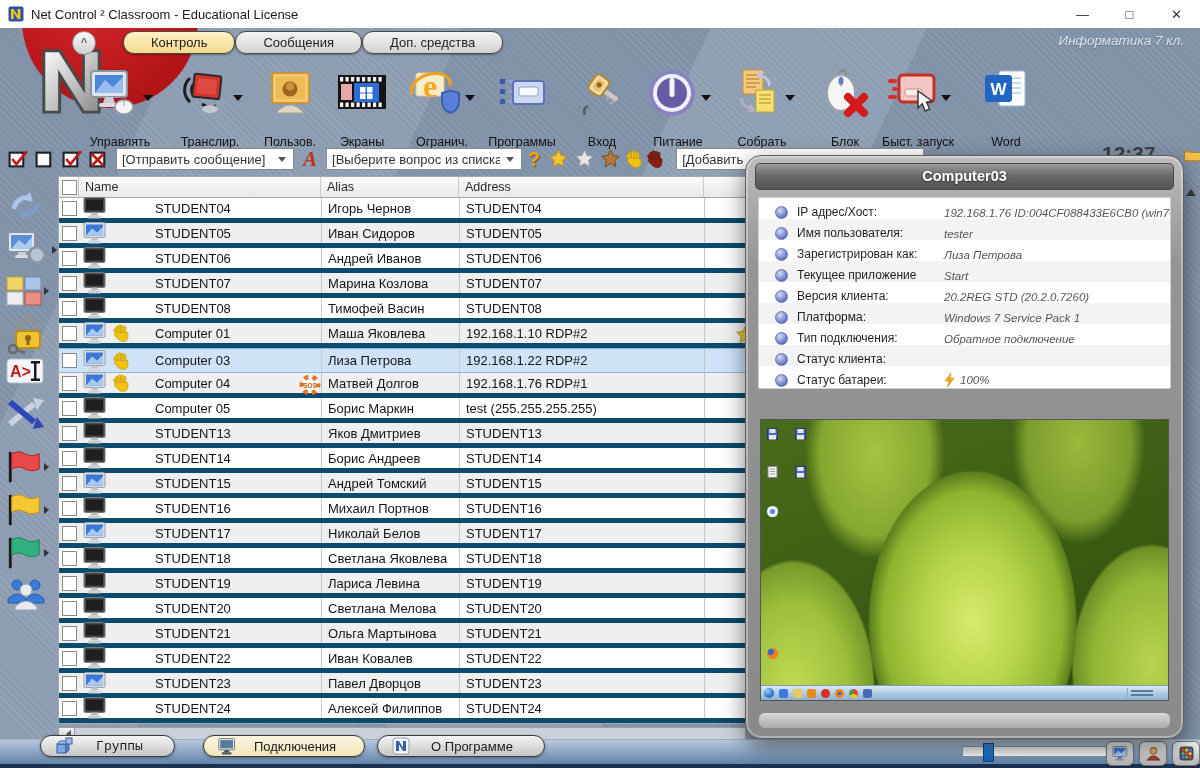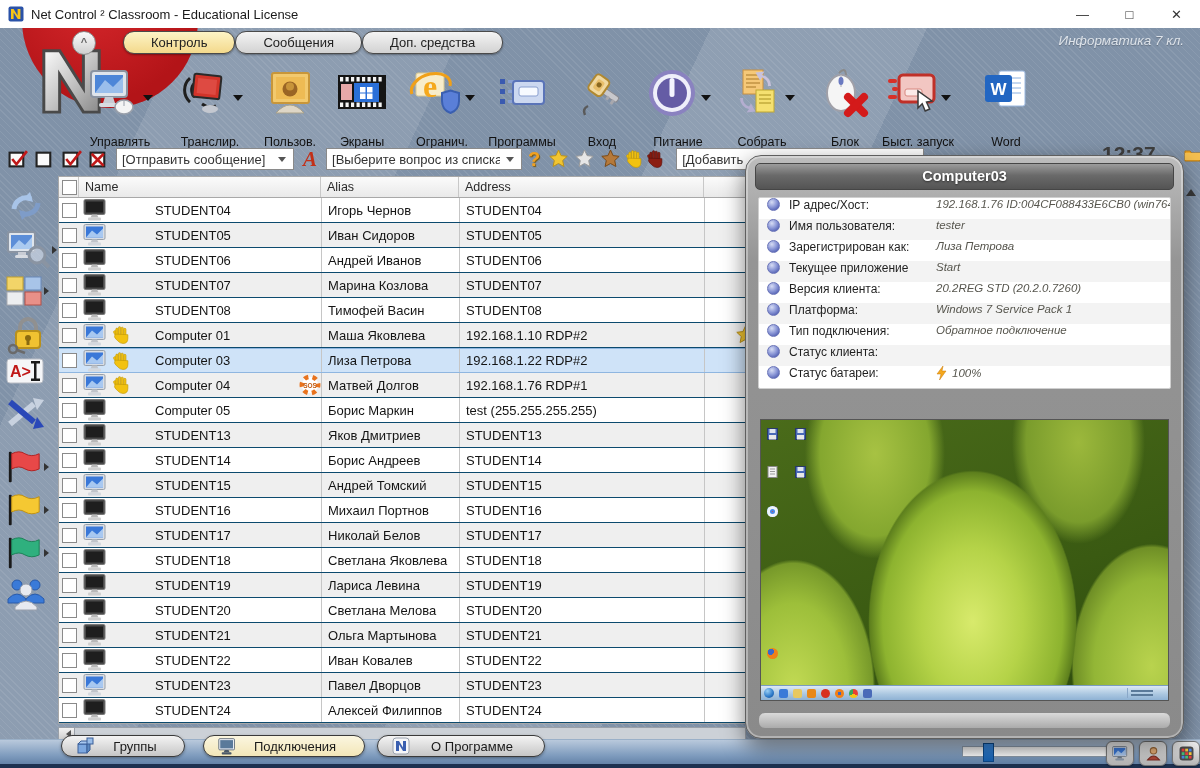--- a/index.html
+++ b/index.html
@@ -70,21 +70,21 @@
   #grid{position:absolute;left:58px;top:148px;width:688px;z-index:3;background:#fff;
         border:1px solid #a8a8a8;box-sizing:border-box}
   .gh{display:flex;height:20px;background:linear-gradient(#fbfbfb,#e9e9e9);
       border-bottom:1px solid #a8a8a8;font-size:12.5px;color:#2a2a2a;align-items:center}
   .gh .hc{border-right:1px solid #c8c8c8;height:100%;display:flex;align-items:center;
           padding-left:6px;box-sizing:border-box;cursor:pointer}
   .hcb{width:13px;height:13px;border:1px solid #8a8a8a;background:#fff;margin-left:3px}
   .c0{width:20px;flex:none}.c1{width:242px;flex:none}.c2{width:138px;flex:none}
   .c3{width:245px;flex:none}.c4{flex:1;border-right:none!important}
   .row{display:flex;height:25px;align-items:center;font-size:13px;color:#141414;background:#fff;
-       border-bottom:1px solid #0c4a6e;position:relative;box-sizing:border-box;cursor:pointer}
+       border-bottom:5px solid #0c4a6e;position:relative;box-sizing:border-box;cursor:pointer}
   .row.alt{background:#efefef}
   .row.selected{background:#cfe3f8;border-top:1px solid #8fb6e0;border-bottom:1px solid #8fb6e0}
   .cell{height:100%;display:flex;align-items:center;box-sizing:border-box}
   .cell.c2,.cell.c3,.cell.c4{border-left:1px solid #c6c6c6;padding-left:6px}
   .cb{width:13px;height:13px;border:1px solid #8a8a8a;background:#fff;margin:0 auto;cursor:pointer}
   .pcic{margin-left:4px;flex:none}
   .handslot{width:20px;margin-left:6px;flex:none;display:flex;align-items:center}
   .rname{margin-left:22px;white-space:nowrap}
   .sosbadge{position:absolute;left:240px;top:1px}
   .rowstar{position:absolute;left:676px;top:2px}
@@ -99,21 +99,21 @@
   
   .popup{position:absolute;left:745px;top:127px;width:437px;height:582px;z-index:50;border-radius:16px;
          background:linear-gradient(#bdbdbd,#959595 18%,#8a8a8a);border:1px solid #5f5f5f;
          box-shadow:0 8px 22px rgba(0,0,0,.5), inset 0 0 0 2px rgba(255,255,255,.35)}
   .ptitle{position:absolute;left:9px;right:9px;top:7px;height:25px;border-radius:5px;cursor:move;
           background:linear-gradient(#9c9c9c,#6a6a6a 45%,#545454);border:1px solid #464646;
           color:#fff;font-weight:bold;font-size:14.5px;text-align:center;line-height:24px;
           text-shadow:0 1px 2px rgba(0,0,0,.5)}
   .pdetails{position:absolute;left:12px;right:12px;top:41px;height:190px;background:#fff;
             border:1px solid #cfcfcf;border-radius:2px;overflow:hidden}
-  .drow{display:flex;align-items:flex-start;height:21px;padding-left:8px}
+  .drow{display:flex;align-items:flex-end;height:21px;padding-left:16px}
   .drow:nth-child(even){background:#f3f3f3}
   .orb{width:13px;height:13px;border-radius:50%;flex:none;margin-right:9px;
        background:radial-gradient(circle at 35% 30%, #d6dcf4, #8e9ad8 45%, #5a68b8 78%, #414fa2);
        border:1px solid #6a74b8;box-sizing:border-box}
   .dlabel{width:147px;font-size:12px;color:#1f1f1f;flex:none}
   .dvalue{font-size:11.5px;font-style:italic;color:#57564e;display:flex;align-items:center;gap:4px;
           white-space:nowrap}
   .pthumb{position:absolute;left:14px;top:263px;width:407px;height:280px;border:1px solid #555;
           overflow:hidden;cursor:pointer;
           background-color:#33550f;
@@ -1240,21 +1240,21 @@
   <span class="folder-mini icon">
       <svg width="17" height="14" viewBox="0 0 17 14">
         <path d="M1 3 l5 0 1.5 2 8.5 0 0 8 -15 0 z" fill="#f0a828" stroke="#b87a10"></path>
         <path d="M1 5 h15 v7 h-15 z" fill="#f5c050"></path>
       </svg>
     </span>
   <div class="chev-up"></div>
 
   <div class="bottombar"></div>
   <div id="bottom-tabs">
-      <div class="btab" style="left: 61px; width: 124px;">
+      <div class="btab" style="left: 40px; width: 135px; font-family: Liberation Mono, monospace;">
         <span class="icon">
           <svg width="20" height="18" viewBox="0 0 20 18">
             <rect x="2" y="7" width="9" height="9" fill="#7da8e0" stroke="#3a5f98"></rect>
             <path d="M2 7 l3 -3 h9 l-3 3 z" fill="#a8c8f0" stroke="#3a5f98"></path>
             <path d="M11 16 v-9 l3 -3 v9 z" fill="#5a88c0" stroke="#3a5f98"></path>
             <rect x="11" y="1" width="6" height="6" fill="#98bce8" stroke="#3a5f98"></rect>
           </svg>
         </span>
         <span class="blbl">Группы</span>
       </div>

